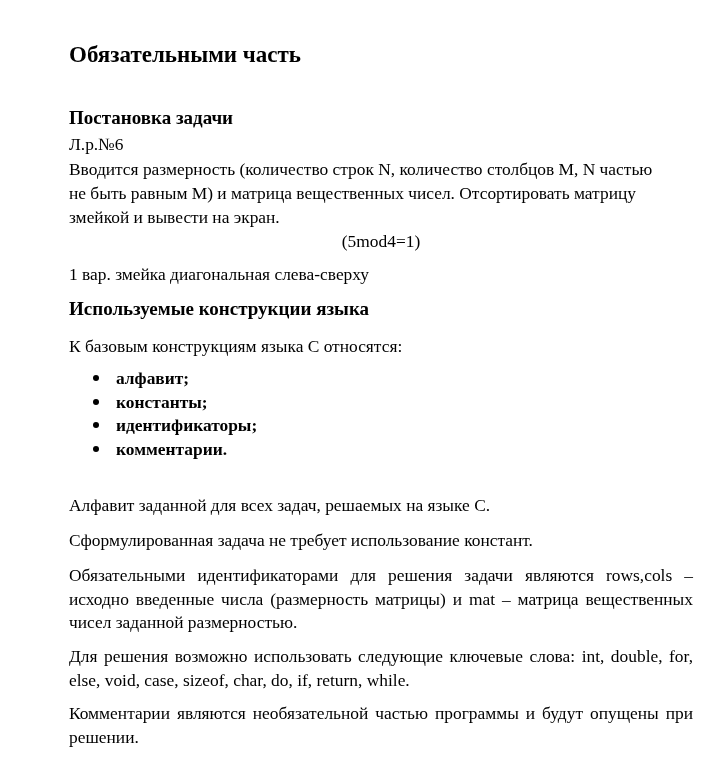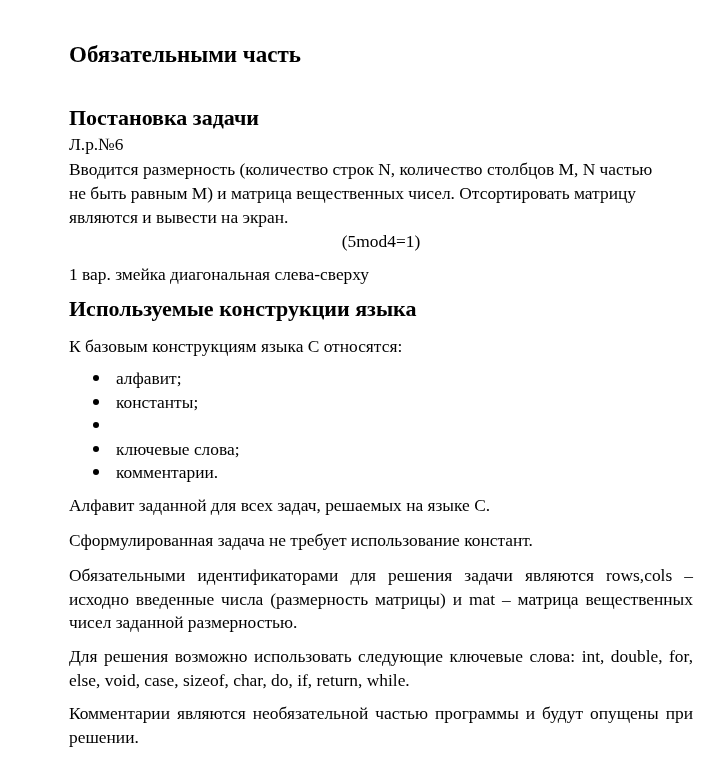--- a/index.html
+++ b/index.html
@@ -26,21 +26,21 @@
       left: 0;
       top: 40px;
       font-size: 23px;
       font-weight: bold;
       line-height: 30px;
       white-space: nowrap;
     }
     .h2 {
       position: absolute;
       left: 0;
-      font-size: 22px;
+      font-size: 19px;
       font-weight: bold;
       line-height: 26px;
       white-space: nowrap;
     }
     .p {
       position: absolute;
       left: 0;
       width: 624px;
       font-size: 17.4px;
       line-height: 23.5px;
@@ -50,20 +50,21 @@
       text-align-last: left;
     }
     .nowrap { white-space: nowrap; }
     ul.bullets {
       position: absolute;
       left: 0;
       top: 367px;
       margin: 0;
       padding: 0;
       list-style: none;
+      font-weight: bold;
     }
     ul.bullets li {
       position: relative;
       height: 23.6px;
       font-size: 17.4px;
       line-height: 23.6px;
       padding-left: 47px;
       white-space: nowrap;
     }
     ul.bullets li .dot {
@@ -82,34 +83,33 @@
 <div class="page">
 
   <div class="h1">Обязательными часть</div>
 
   <div class="h2" style="top:105px;">Постановка задачи</div>
 
   <div class="p nowrap" style="top:133px;">Л.р.№6</div>
 
   <div class="p nowrap" style="top:158px;">Вводится размерность (количество строк N, количество столбцов M, N частью</div>
   <div class="p nowrap" style="top:182px;">не быть равным M) и матрица вещественных чисел. Отсортировать матрицу</div>
-  <div class="p nowrap" style="top:206px;">являются и вывести на экран.</div>
+  <div class="p nowrap" style="top:206px;">змейкой и вывести на экран.</div>
   <div class="p nowrap" style="top:230px;text-align:center;">(5mod4=1)</div>
 
   <div class="p nowrap" style="top:263px;">1 вар. змейка диагональная слева-сверху</div>
 
   <div class="h2" style="top:296px;">Используемые конструкции языка</div>
 
   <div class="p nowrap" style="top:335px;">К базовым конструкциям языка С относятся:</div>
 
   <ul class="bullets">
     <li><span class="dot"></span><span>алфавит;</span></li>
     <li><span class="dot"></span><span>константы;</span></li>
-    <li><span class="dot"></span></li>
-    <li><span class="dot"></span><span>ключевые слова;</span></li>
+    <li><span class="dot"></span><span>идентификаторы;</span></li>
     <li><span class="dot"></span><span>комментарии.</span></li>
   </ul>
 
   <div class="p nowrap" style="top:494px;">Алфавит заданной для всех задач, решаемых на языке С.</div>
 
   <div class="p nowrap" style="top:529px;">Сформулированная задача не требует использование констант.</div>
 
   <div class="p justify" style="top:564px;font-family:Liberation Serif, serif;">Обязательными идентификаторами для решения задачи являются rows,cols – исходно введенные числа (размерность матрицы) и mat – матрица вещественных чисел заданной размерностью.</div>
 
   <div class="p justify" style="top:645px;">Для решения возможно использовать следующие ключевые слова: int, double, for, else, void, case, sizeof, char, do, if, return, while.</div>

